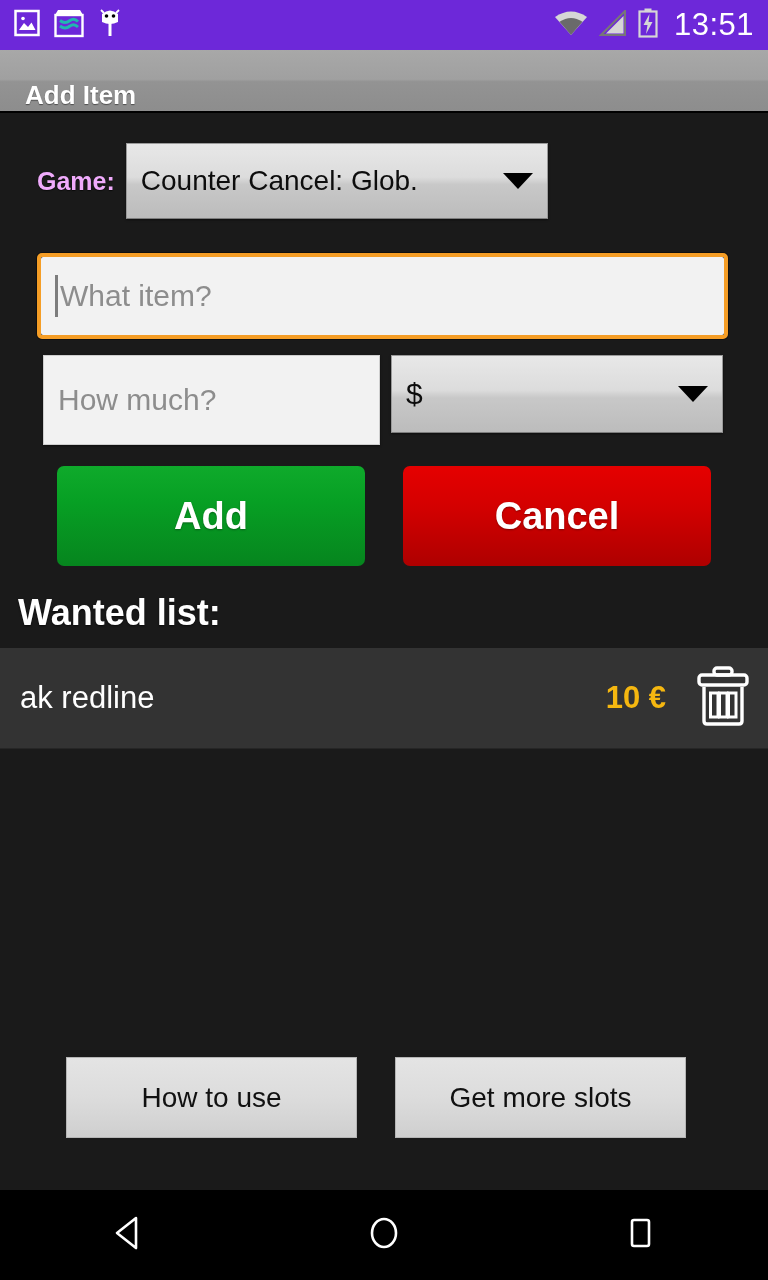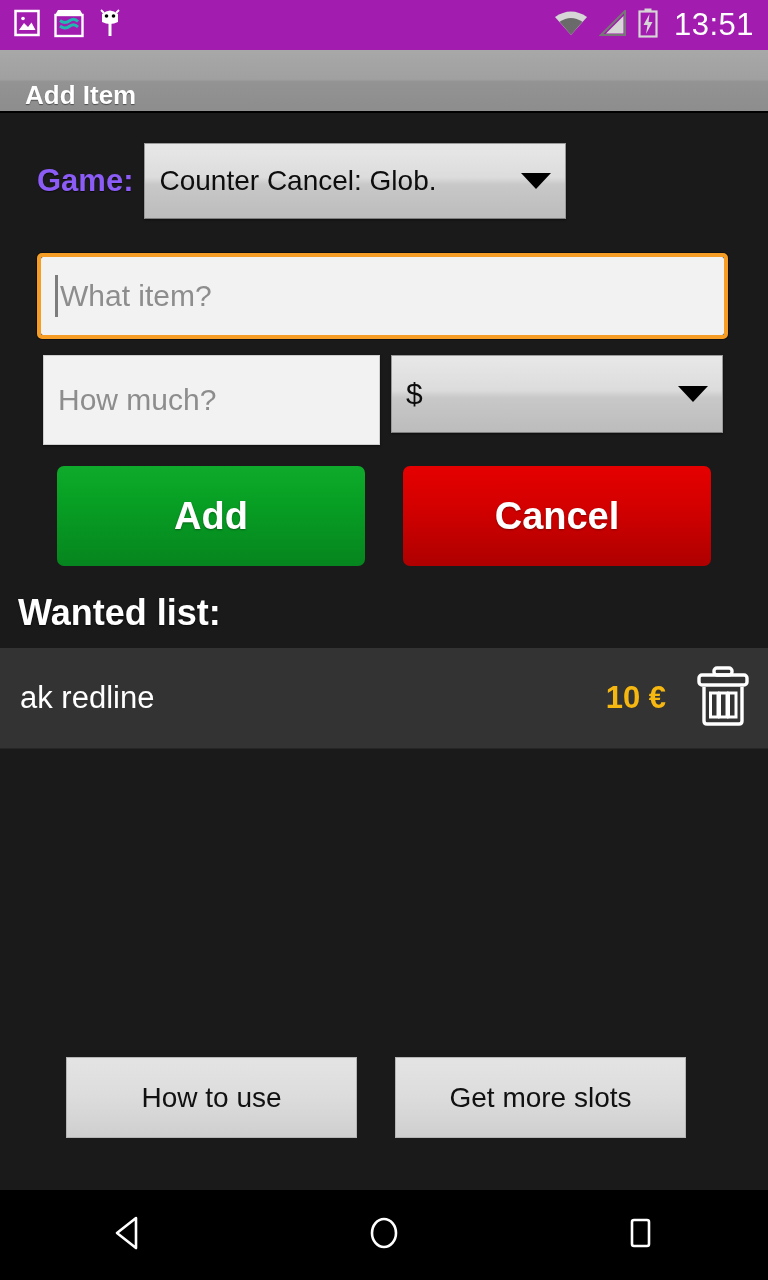--- a/index.html
+++ b/index.html
@@ -11,21 +11,21 @@
   }
   #screen {
     position: relative;
     width: 768px; height: 1280px;
     background: #1a1a1a;
     display: flex; flex-direction: column;
   }
 
   
   .status-bar {
-    height: 50px; background: #a21caf;
+    height: 50px; background: #6d28d9;
     display: flex; align-items: center;
     padding: 0 14px; flex: 0 0 auto;
   }
   .status-left { display: flex; align-items: center; gap: 14px; }
   .status-right { margin-left: auto; display: flex; align-items: center; gap: 11px; }
   .sb-icon { display: block; }
   .clock {
     color: #fff; font-size: 31px; letter-spacing: 0.5px;
     margin-left: 5px; font-family: "Liberation Sans", sans-serif;
   }
@@ -43,21 +43,21 @@
   }
 
   
   .content { flex: 1 1 auto; display: flex; flex-direction: column; background: #1a1a1a; }
 
   .game-row {
     display: flex; align-items: center;
     margin-top: 30px; padding-left: 37px;
   }
   .game-label {
-    color: #8b5cf6; font-size: 31px; font-weight: bold;
+    color: #f0abfc; font-size: 25px; font-weight: bold;
     margin-right: 11px; text-shadow: 0 1px 1px rgba(0,0,0,.6);
   }
   .spinner {
     position: relative;
     background: linear-gradient(to bottom, #e8e8e8 0%, #dcdcdc 45%, #c8c8c8 55%, #bcbcbc 100%);
     border: 1px solid #9a9a9a; border-bottom-color: #7d7d7d;
     display: flex; align-items: center;
     box-shadow: 0 1px 2px rgba(0,0,0,.5);
   }
   .spinner-text {

